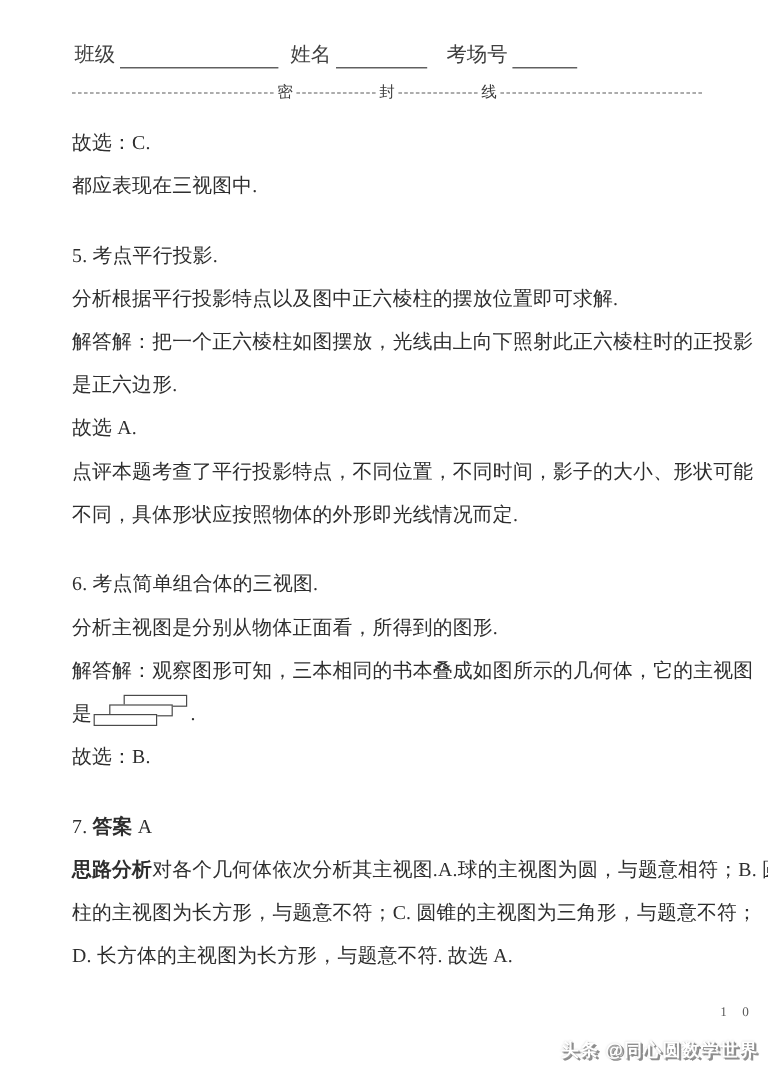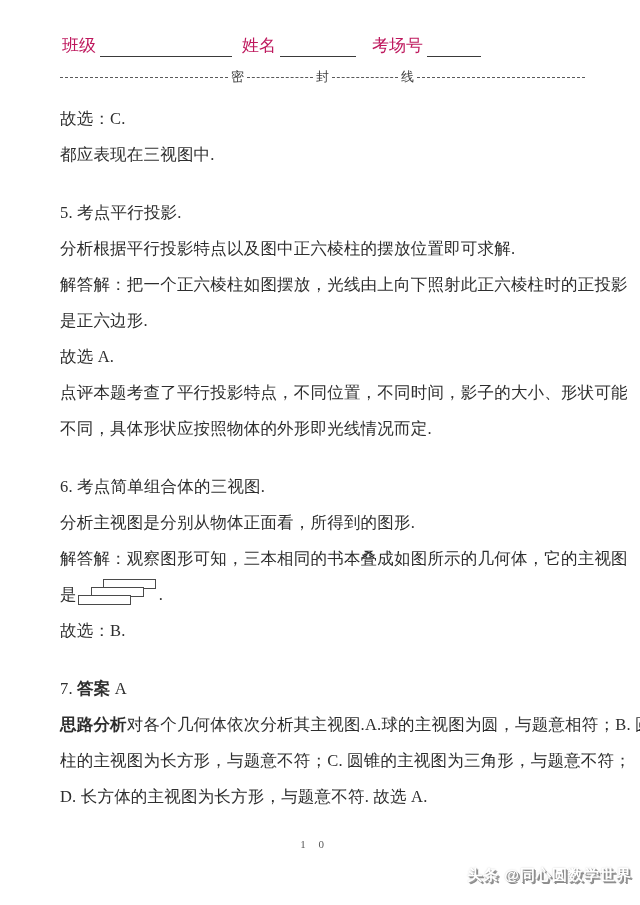--- a/index.html
+++ b/index.html
@@ -13,21 +13,21 @@
     overflow: hidden;
     font-family: "Liberation Serif", "DejaVu Serif", serif;
     color: #2e2e2e;
   }
   
   .header {
     display: flex;
     align-items: flex-end;
     padding: 34px 40px 0 62px;
     font-size: 17px;
-    color: #be185d;
+    color: #404040;
   }
   .hgroup { display: flex; align-items: flex-end; }
   .hlabel { white-space: nowrap; margin-right: 4px; }
   .hline {
     display: inline-block;
     height: 16px;
     border-bottom: 1px solid #3a3a3a;
   }
   .w132 { width: 132px; margin-right: 10px; }
   .w76  { width: 76px;  margin-right: 16px; }
@@ -74,21 +74,21 @@
     border: 1px solid #4a4a4a;
   }
   .book-0 { left: 25px; top: 0;    z-index: 1; }
   .book-1 { left: 13px; top: 8px;  z-index: 2; }
   .book-2 { left: 0;    top: 16px; z-index: 3; }
   
   .footer {
     position: absolute;
     left: 0; right: 11px;
     top: 838px;
-    text-align: center;
+    text-align: right;
     font-size: 11px;
     color: #5a5a5a;
     letter-spacing: 5px;
   }
   
   .watermark {
     position: absolute;
     right: 8px;
     top: 866px;
     font-family: "Liberation Sans", "DejaVu Sans", sans-serif;

